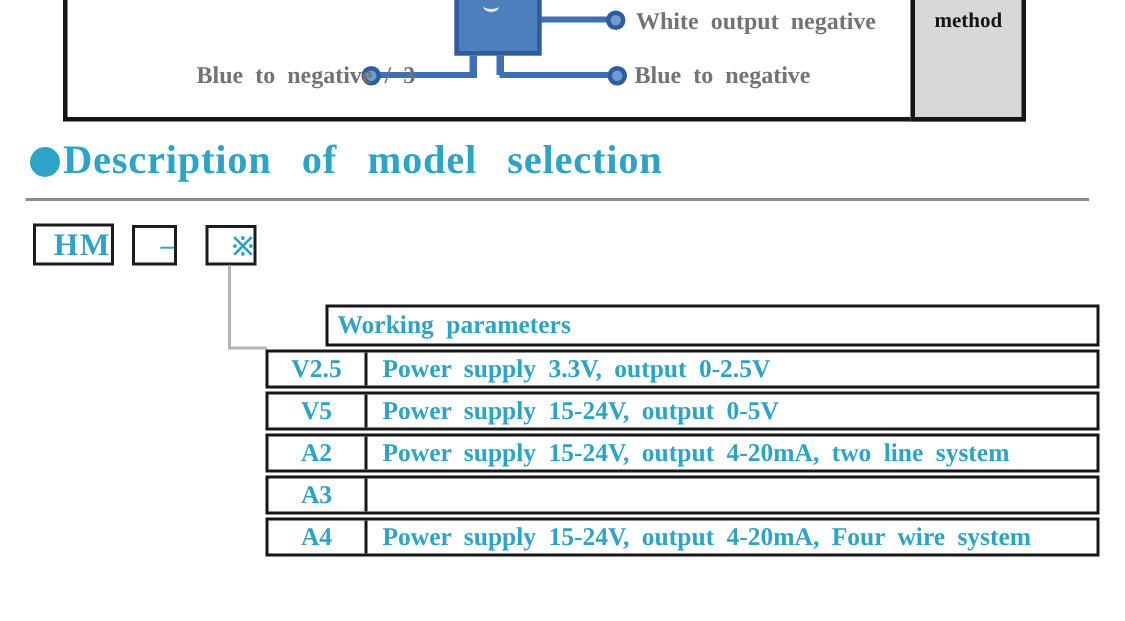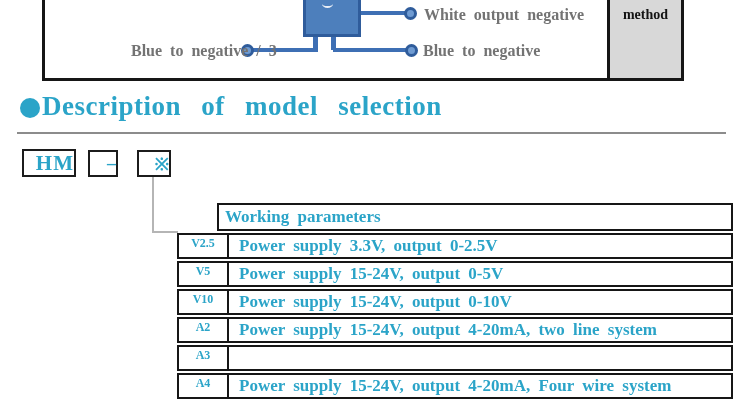--- a/index.html
+++ b/index.html
@@ -49,21 +49,21 @@
   .mbox{position:absolute;border:2px solid #1c1c1c;background:#fff;color:var(--teal);display:flex;align-items:center;justify-content:flex-end;}
   .mbox-hm{left:22px;top:149px;width:54px;height:28px;font-size:21px;letter-spacing:1px;}
   .mbox-dash{left:88px;top:150px;width:30px;height:27px;font-size:18px;}
   .mbox-star{left:137px;top:150px;width:34px;height:27px;font-size:17px;}
   .conn-v{position:absolute;left:152px;top:177px;width:2px;height:56px;background:var(--connector);}
   .conn-h{position:absolute;left:152px;top:231px;width:26px;height:2px;background:var(--connector);}
   
   .ptable{position:absolute;left:177px;top:203px;width:556px;color:var(--teal);}
   .thead{height:28px;border:2px solid var(--frame);padding:2px 0 0 6px;font-size:17px;word-spacing:4px;background:#fff;margin-left:40px;}
   .trow{display:flex;height:26px;border:2px solid var(--frame);margin-top:2px;background:#fff;}
-  .tcode{width:50px;border-right:2px solid var(--frame);text-align:center;font-size:12px;padding-top:1px;}
+  .tcode{width:66px;border-right:2px solid var(--frame);text-align:center;font-size:17px;padding-top:1px;}
   .tdesc{flex:1;padding:1px 0 0 10px;font-size:17px;word-spacing:4px;white-space:nowrap;overflow:visible;}
 </style>
 </head>
 <body>
 
 <div class="page">
 
   <section>
     <div class="frame"></div>
 
@@ -113,24 +113,20 @@
     <div>
         <div class="trow">
           <span class="tcode">V2.5</span>
           <span class="tdesc">Power supply 3.3V, output 0-2.5V</span>
         </div>
         <div class="trow">
           <span class="tcode">V5</span>
           <span class="tdesc">Power supply 15-24V, output 0-5V</span>
         </div>
         <div class="trow">
-          <span class="tcode">V10</span>
-          <span class="tdesc">Power supply 15-24V, output 0-10V</span>
-        </div>
-        <div class="trow">
           <span class="tcode">A2</span>
           <span class="tdesc">Power supply 15-24V, output 4-20mA, two line system</span>
         </div>
         <div class="trow">
           <span class="tcode">A3</span>
         </div>
         <div class="trow">
           <span class="tcode">A4</span>
           <span class="tdesc">Power supply 15-24V, output 4-20mA, Four wire system</span>
         </div>

